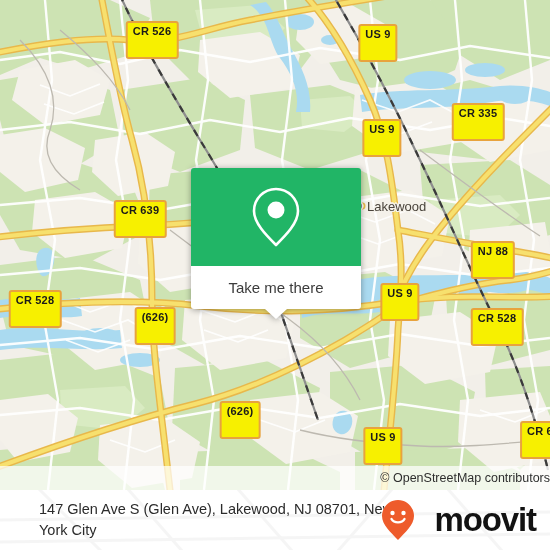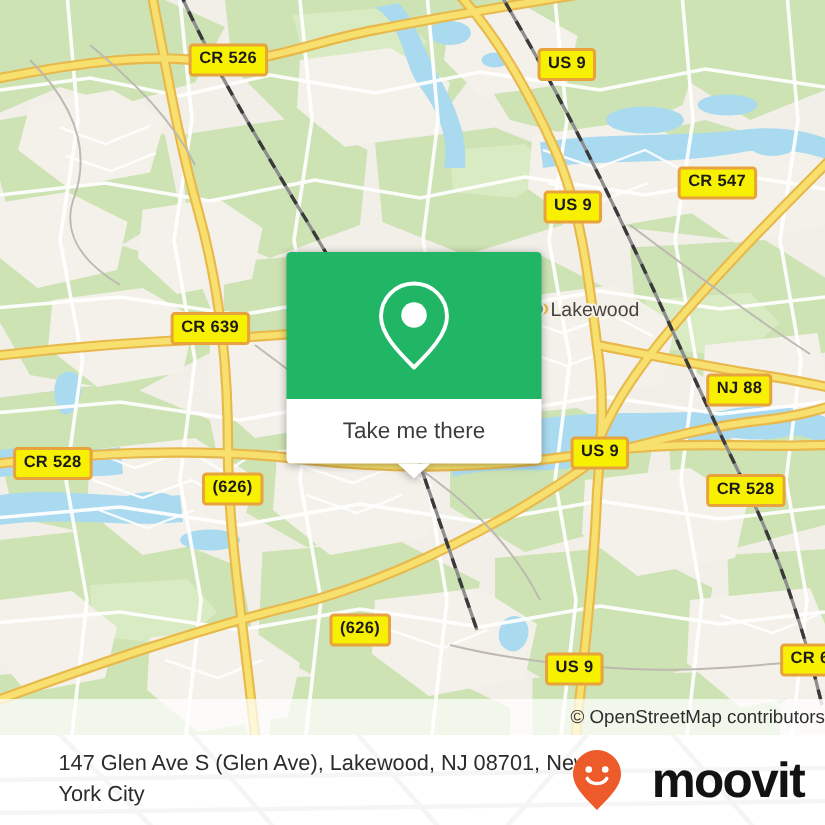--- a/index.html
+++ b/index.html
@@ -27,21 +27,21 @@
   
   .shield {
     position:absolute;
     background:#f7f000;
     border:2px solid #e8a33d;
     border-radius:3px;
     color:#1a1a1a;
     font-size:11px;
     font-weight:bold;
     line-height:1;
-    padding:3px 5px 4px 5px;
+    padding:3px 5px 20px 5px;
     white-space:nowrap;
     letter-spacing:.2px;
     transform:translate(-50%,-50%);
     font-family:"Liberation Sans", sans-serif;
   }
 
   
   .place {
     position:absolute;
     transform:translate(0,-50%);
@@ -326,21 +326,21 @@
         <path d="M170,230 C210,260 250,290 290,320 C320,342 345,370 360,400"></path>
         <path d="M300,430 C340,440 380,444 420,446 C460,448 500,444 545,440"></path>
         <path d="M60,30 C90,55 115,80 130,110"></path>
         <path d="M420,150 C460,180 500,210 540,236"></path>
       </g>
     </svg>
 
     <div>
       <div class="shield" style="left:152px; top:40px;">CR 526</div>
       <div class="shield" style="left:378px; top:43px;">US 9</div>
-      <div class="shield" style="left:478px; top:122px;">CR 547</div>
+      <div class="shield" style="left:478px; top:122px;">CR 335</div>
       <div class="shield" style="left:382px; top:138px;">US 9</div>
       <div class="shield" style="left:140px; top:219px;">CR 639</div>
       <div class="shield" style="left:493px; top:260px;">NJ 88</div>
       <div class="shield" style="left:400px; top:302px;">US 9</div>
       <div class="shield" style="left:35px;  top:309px;">CR 528</div>
       <div class="shield" style="left:155px; top:326px;">(626)</div>
       <div class="shield" style="left:497px; top:327px;">CR 528</div>
       <div class="shield" style="left:240px; top:420px;">(626)</div>
       <div class="shield" style="left:383px; top:446px;">US 9</div>
       <div class="shield" style="left:540px; top:440px;">CR 6</div>

